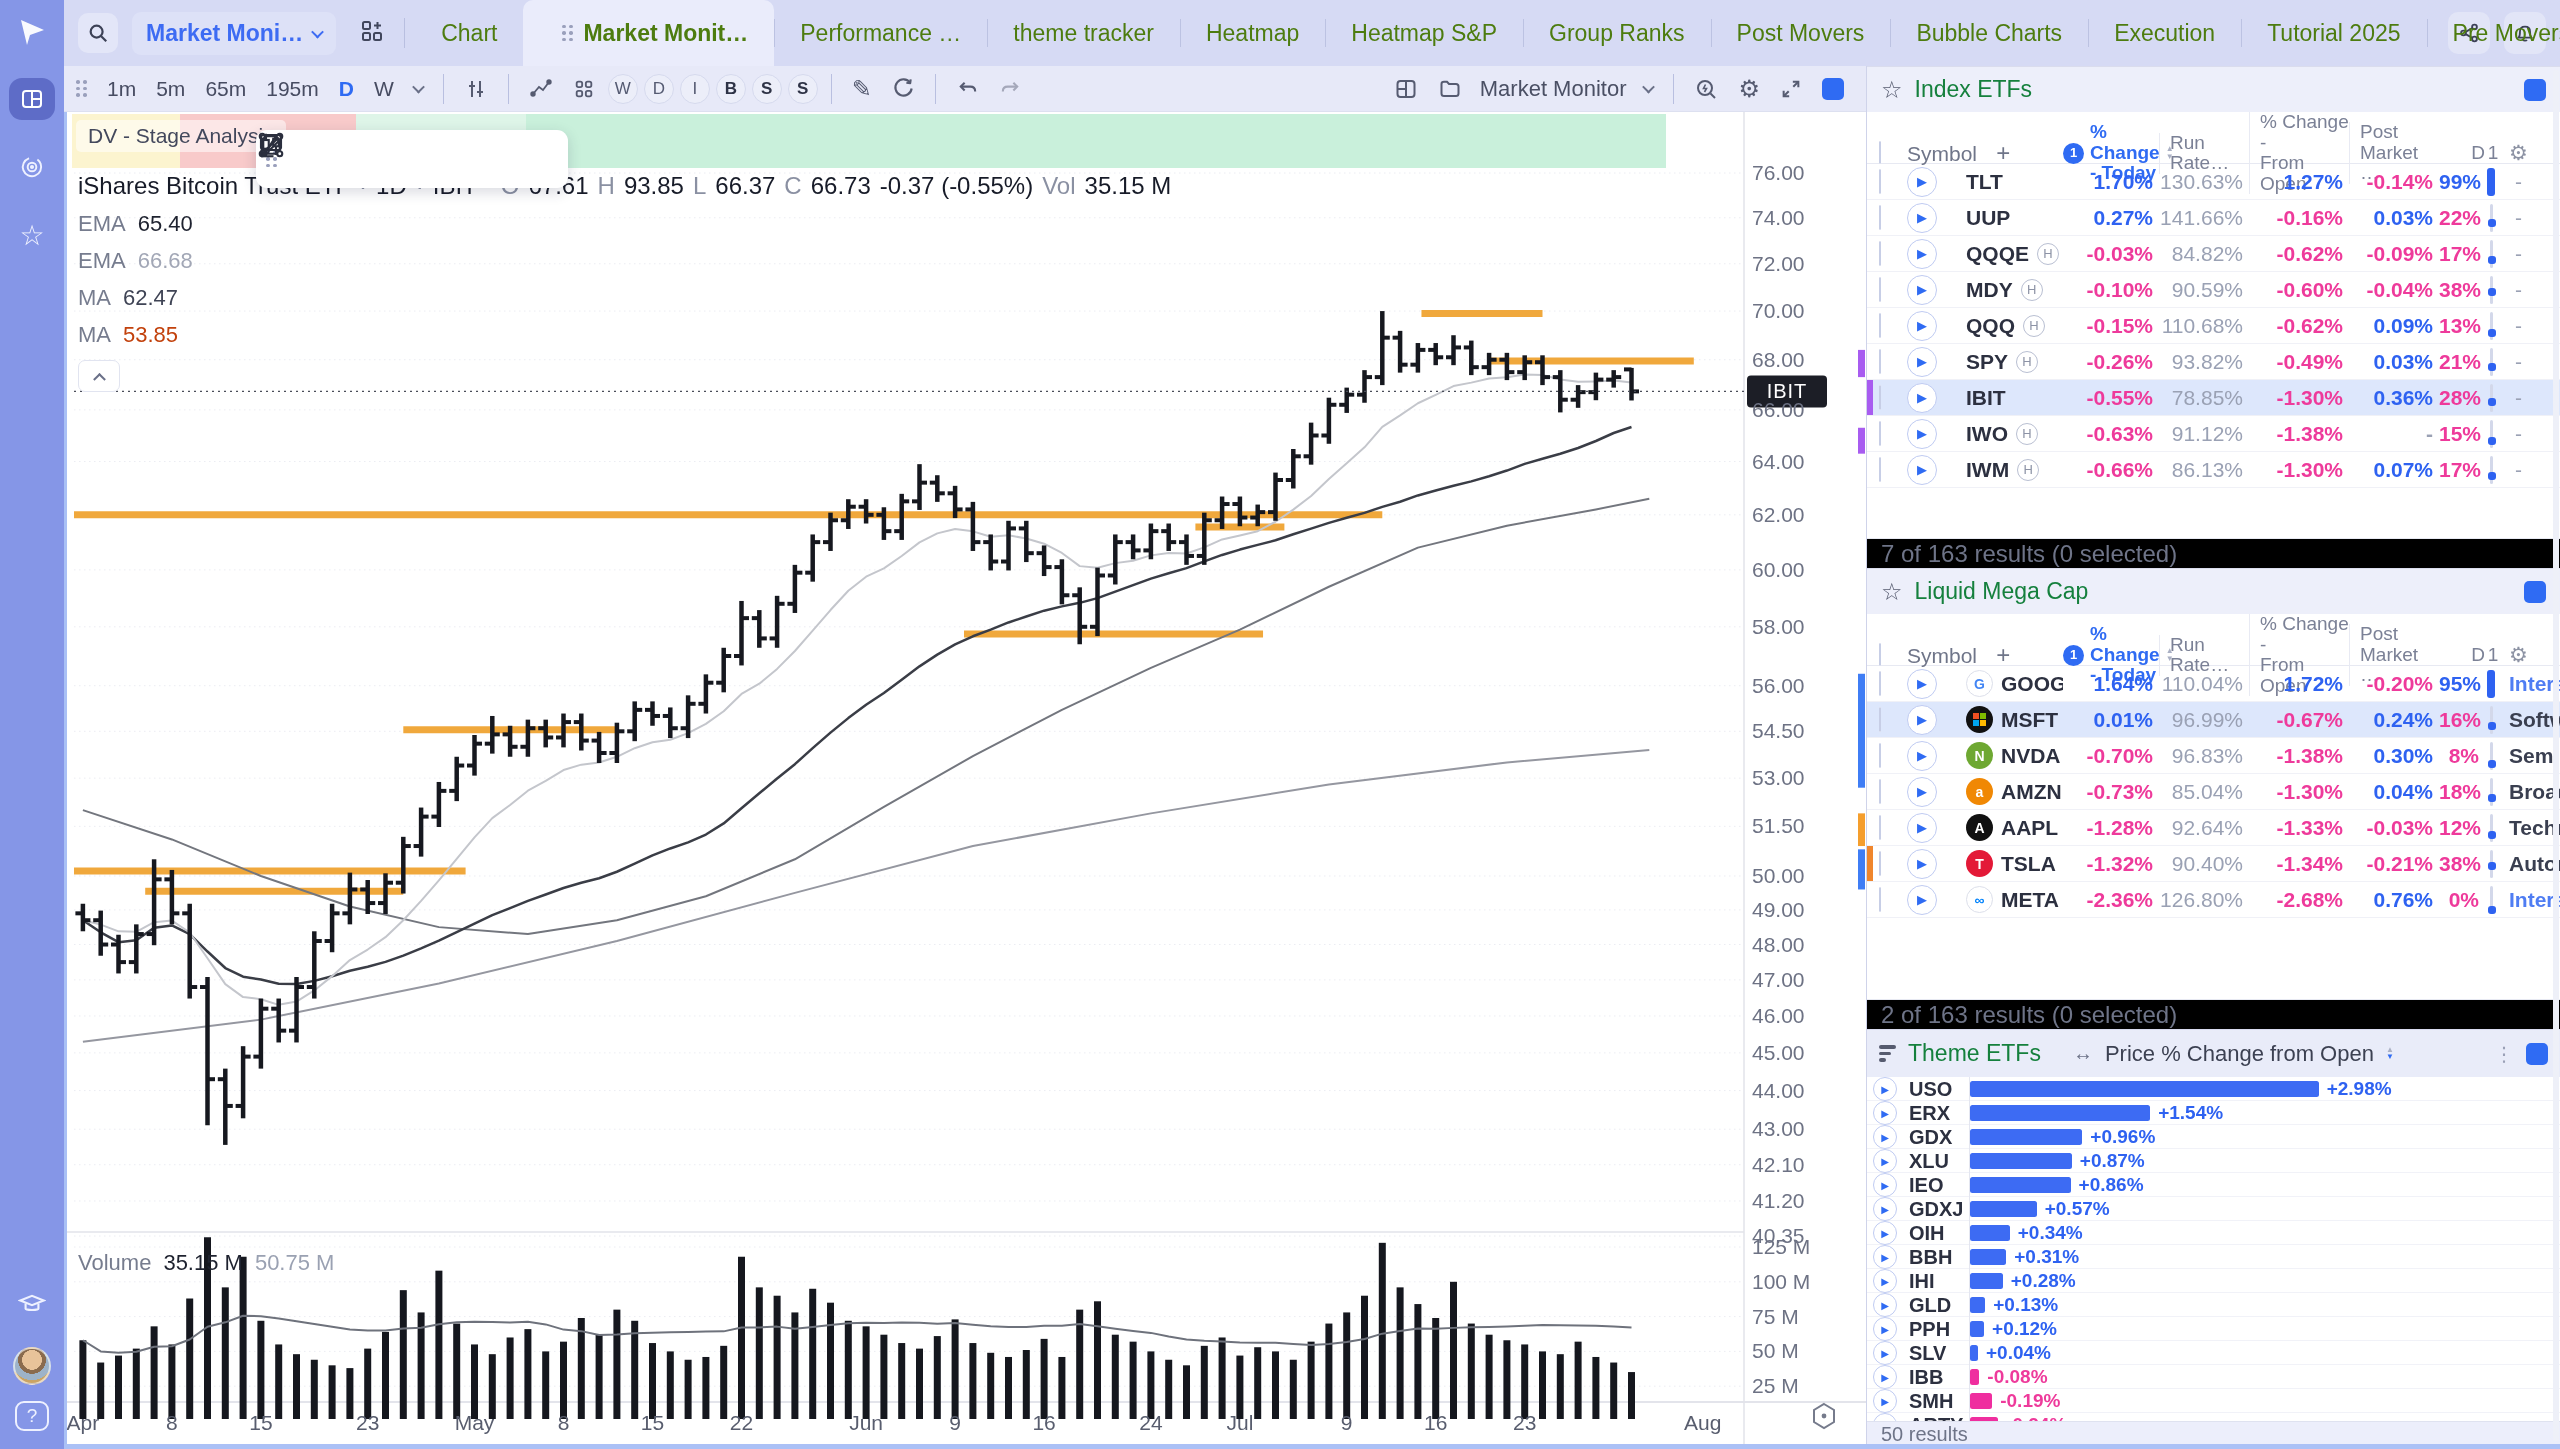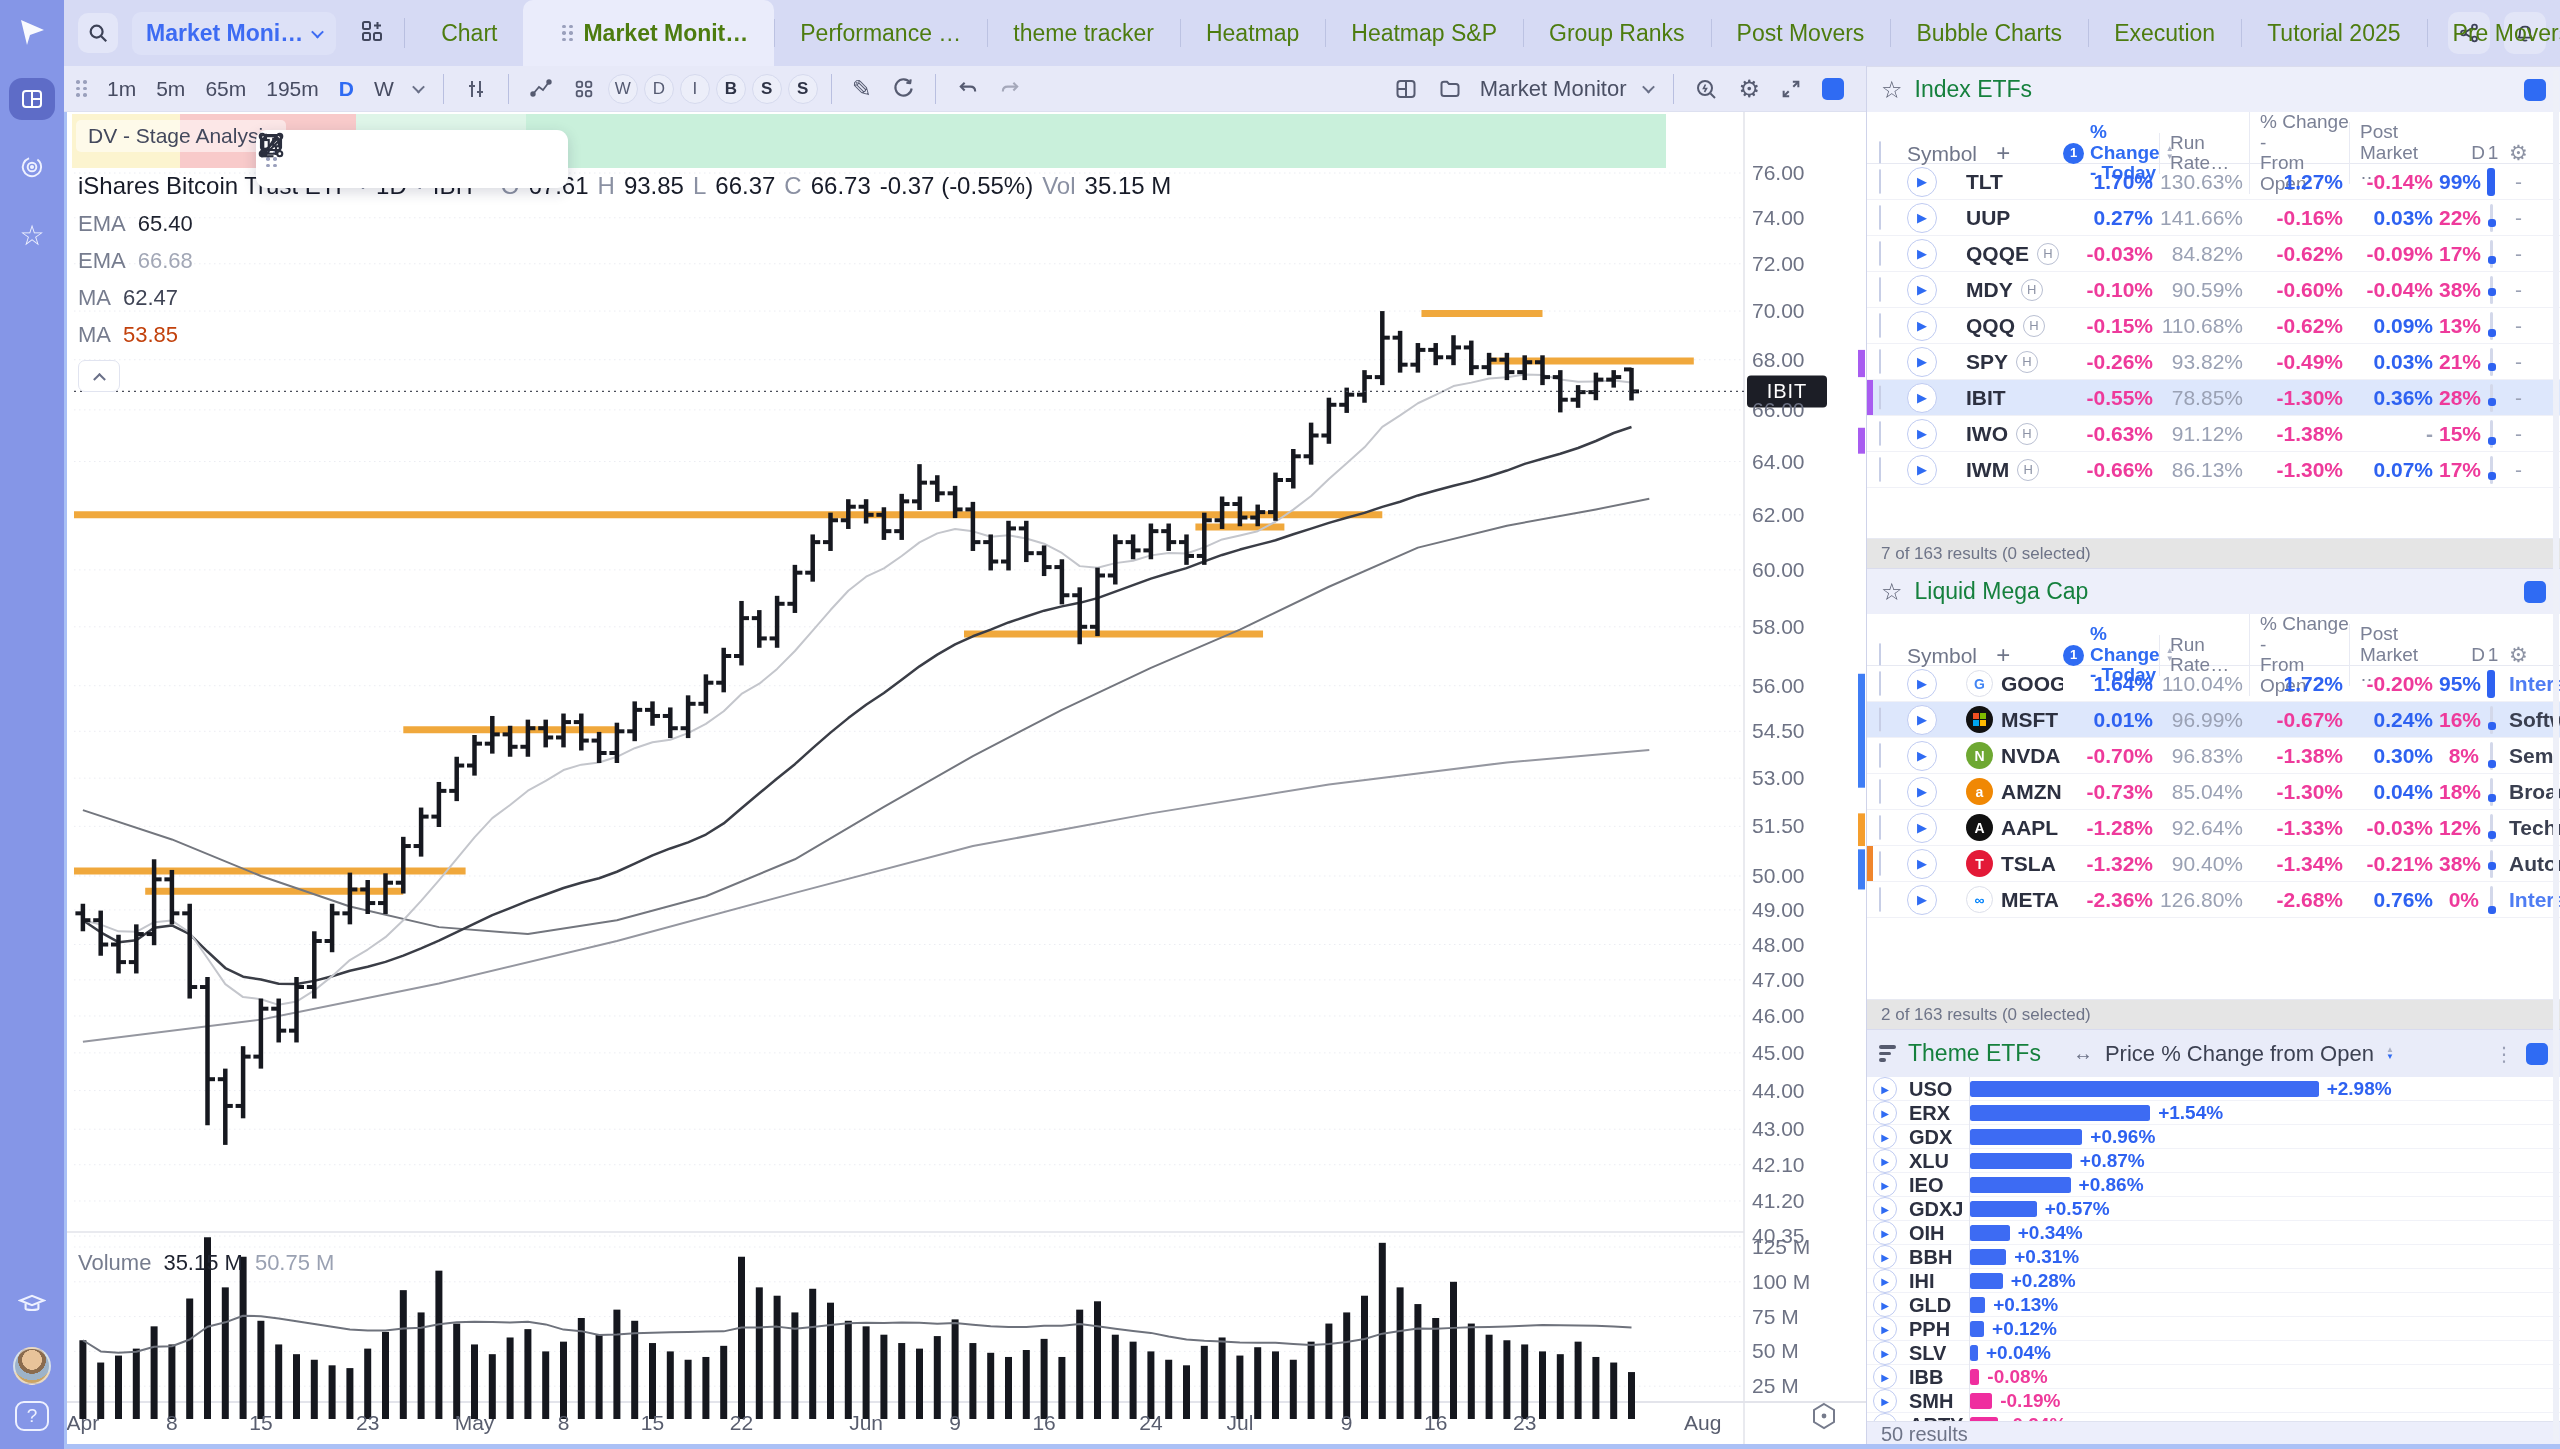--- a/index.html
+++ b/index.html
@@ -114,21 +114,21 @@
             font-size:14px; font-weight:700; flex:none; }
   .mswin { display:grid; grid-template-columns:6px 6px; grid-template-rows:6px 6px; gap:1.5px; }
   .num { text-align:right; font-weight:600; padding-right:6px; }
   .pos { color:#2e62f1; } .neg { color:#ee3a9b; } .grayv { color:#9aa1b4; font-weight:500; } .dashv { color:#9aa1b4; }
   .gauge { position:relative; width:14px; height:28px; }
   .gauge .track { position:absolute; left:5px; top:0; width:2.5px; height:28px; background:#d3d8ea; border-radius:2px;}
   .gauge .dot { position:absolute; left:2.5px; width:8px; height:8px; border-radius:3px; background:#2e62f1; }
   .gauge .full { position:absolute; left:2px; top:0; width:8px; height:28px; border-radius:3px; background:#2e62f1; }
   .extra { font-size:21px; color:#3a3f50; font-weight:600; padding-left:8px; white-space:nowrap; overflow:hidden; }
   .extra.blue { color:#4f7df3; }
-  .tfoot { height:30px; font-size:17px; color:#6e7488; background:#e5e5e5; border-top:1px solid #e7e9f2;
+  .tfoot { height:30px; font-size:24px; color:#6e7488; background:#000000; border-top:1px solid #e7e9f2;
            display:flex; align-items:center; padding:0 14px; flex:none; }
   .filler { background:#fff; flex:none; }
 
   .theme-header { height:48px; background:#e9ecf9; display:flex; align-items:center; gap:12px; padding:0 12px;
                   border-top:1px solid #d8dbef; font-size:22px; color:#3c4152; flex:none; }
   .rankbars { display:flex; flex-direction:column; gap:3px; }
   .rankbars i { height:3.4px; background:#565b6f; border-radius:2px; display:block; }
   .theme-rows { flex:none; overflow:hidden; }
   .theme-row { height:24px; display:grid; grid-template-columns:42px 60px 1fr; align-items:center;
                border-bottom:1px solid #f1f2f8; }

